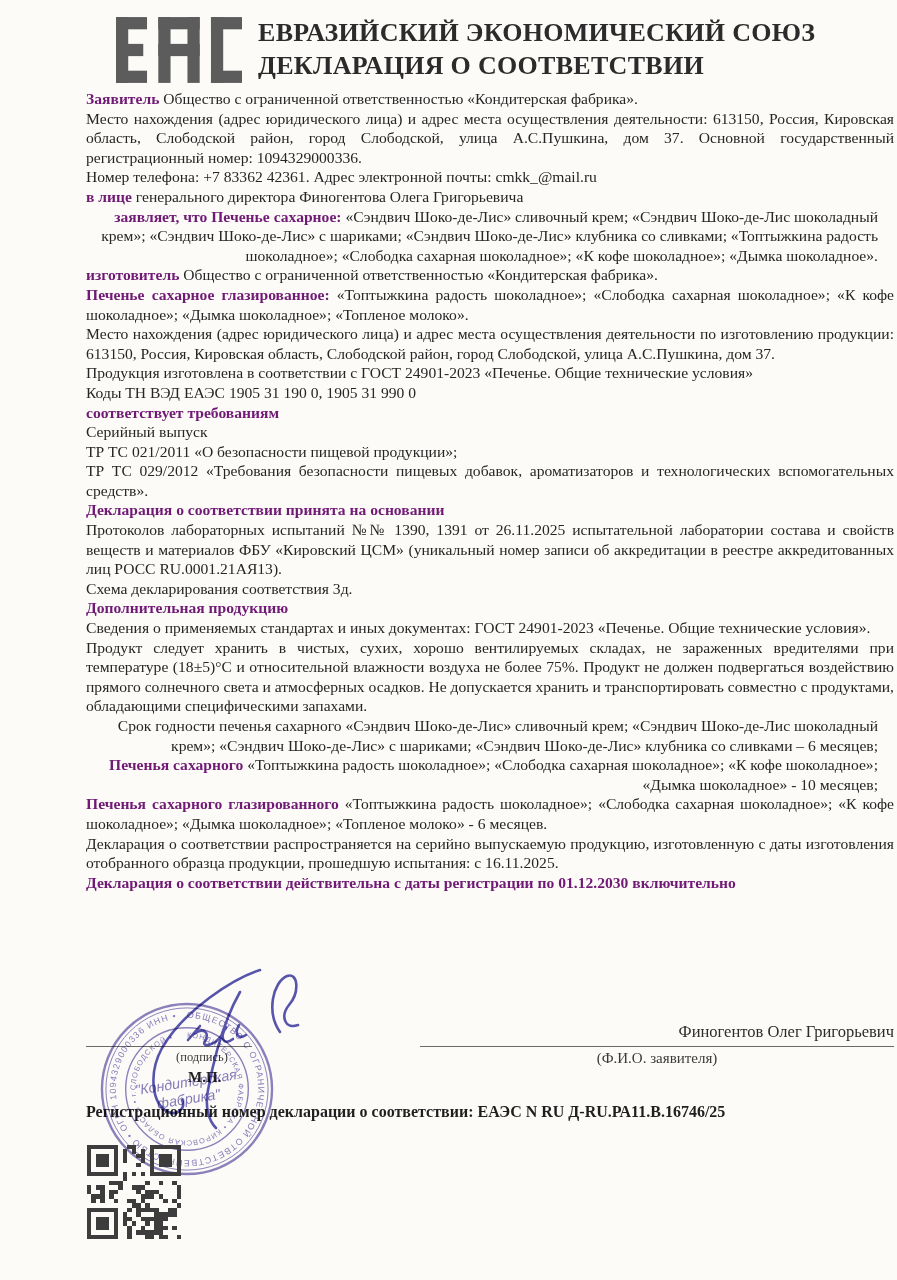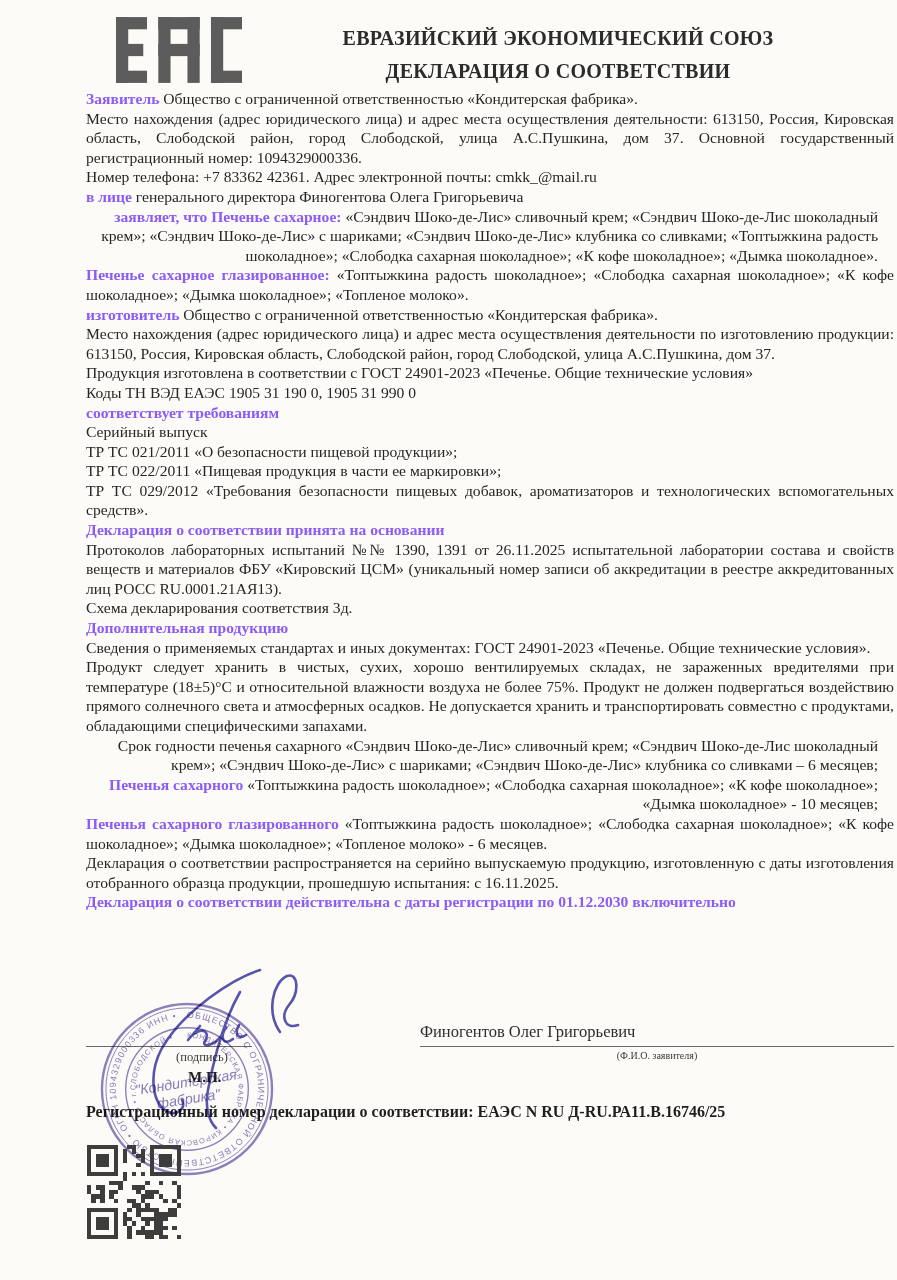--- a/index.html
+++ b/index.html
@@ -6,34 +6,34 @@
   .page{
     position:relative; width:897px; height:1280px; margin:0 auto;
     background:#fcfbf8; overflow:hidden;
     font-family:"Liberation Serif","DejaVu Serif",serif;
     color:#262626;
   }
   
   .header{position:absolute; top:10px; left:0; right:0; height:80px;}
   .eac{position:absolute; left:116px; top:4px; width:126px; height:72px;}
   .eac rect{fill:#5c5c5c;}
-  .titles{position:absolute; left:258px; top:12px; width:600px; text-align:center;
-    font-weight:bold; font-size:20px; line-height:33px; color:#2b2b2b; letter-spacing:.3px;}
+  .titles{position:absolute; left:258px; top:6px; width:600px; 
+    font-weight:bold; font-size:26px; line-height:33px; color:#2b2b2b; letter-spacing:.3px;}
   
   .doc-body{position:absolute; top:89px; left:86px; width:808px;
     font-size:15.6px; line-height:19.6px;}
   .doc-body p{margin:0; text-align:justify;}
   .doc-body p.plain{text-align:right; max-width:792px;}
-  .doc-body b{font-weight:bold; color:#8b5cf6;}
+  .doc-body b{font-weight:bold; color:#701a75;}
   
   .sig-line-left{position:absolute; top:1046px; left:86px; width:166px; border-top:1.3px solid #6a6a6a;}
   .sig-line-right{position:absolute; top:1046px; left:420px; width:474px; border-top:1.3px solid #6a6a6a;}
-  .applicant-name{position:absolute; top:1022px; left:420px; width:474px; text-align:left; font-size:16.5px; color:#2c2c2c;}
+  .applicant-name{position:absolute; top:1022px; left:420px; width:474px; text-align:right; font-size:16.5px; color:#2c2c2c;}
   .cap-sign{position:absolute; top:1050px; left:92px; width:220px; text-align:center; font-size:12.5px; color:#3a3a3a;}
-  .cap-fio{position:absolute; top:1050px; left:420px; width:474px; text-align:center; font-size:10px; color:#3a3a3a;}
+  .cap-fio{position:absolute; top:1050px; left:420px; width:474px; text-align:center; font-size:15px; color:#3a3a3a;}
   .mp{position:absolute; top:1069px; left:188px; font-weight:bold; font-size:15px; color:#242424;}
   
   .footer{position:absolute; top:1097px; left:86px; width:808px; font-weight:bold; font-size:16px; line-height:29.5px; color:#1f1f1f;}
   .footer p{margin:0;}
   
   .stamp{position:absolute; left:98px; top:1000px; width:178px; height:178px;
     mix-blend-mode:multiply; opacity:.82; pointer-events:none;}
   .stamp text{fill:#6e5fae; font-family:"Liberation Sans","DejaVu Sans",sans-serif;}
   .stamp circle{fill:none; stroke:#7466b2;}
   .autograph{position:absolute; left:112px; top:962px; width:210px; height:175px;
@@ -72,29 +72,28 @@
       <div>ДЕКЛАРАЦИЯ О СООТВЕТСТВИИ</div>
     </div>
   </div>
 
   <main class="doc-body">
       <p><b>Заявитель</b> Общество с ограниченной ответственностью «Кондитерская фабрика».</p>
       <p>Место нахождения (адрес юридического лица) и адрес места осуществления деятельности: 613150, Россия, Кировская область, Слободской район, город Слободской, улица А.С.Пушкина, дом 37. Основной государственный регистрационный номер: 1094329000336.</p>
       <p>Номер телефона: +7 83362 42361. Адрес электронной почты: cmkk_@mail.ru</p>
       <p><b>в лице</b> генерального директора Финогентова Олега Григорьевича</p>
       <p class="plain"><b>заявляет, что Печенье сахарное:</b> «Сэндвич Шоко-де-Лис» сливочный крем; «Сэндвич Шоко-де-Лис шоколадный крем»; «Сэндвич Шоко-де-Лис» с шариками; «Сэндвич Шоко-де-Лис» клубника со сливками; «Топтыжкина радость шоколадное»; «Слободка сахарная шоколадное»; «К кофе шоколадное»; «Дымка шоколадное».</p>
+      <p><b>изготовитель</b> Общество с ограниченной ответственностью «Кондитерская фабрика».</p>
       <p><b> Печенье сахарное глазированное:</b> «Топтыжкина радость шоколадное»; «Слободка сахарная шоколадное»; «К кофе шоколадное»; «Дымка шоколадное»; «Топленое молоко».</p>
-      <p><b>изготовитель</b> Общество с ограниченной ответственностью «Кондитерская фабрика».</p>
       <p>Место нахождения (адрес юридического лица) и адрес места осуществления деятельности по изготовлению продукции: 613150, Россия, Кировская область, Слободской район, город Слободской, улица А.С.Пушкина, дом 37.</p>
       <p>Продукция изготовлена в соответствии с ГОСТ 24901-2023 «Печенье. Общие технические условия»</p>
       <p>Коды ТН ВЭД ЕАЭС 1905 31 190 0, 1905 31 990 0</p>
       <p><b>соответствует требованиям</b></p>
       <p>Серийный выпуск</p>
       <p>ТР ТС 021/2011 «О безопасности пищевой продукции»;</p>
-      <p>ТР ТС 022/2011 «Пищевая продукция в части ее маркировки»;</p>
       <p>ТР ТС 029/2012 «Требования безопасности пищевых добавок, ароматизаторов и технологических вспомогательных средств».</p>
       <p><b>Декларация о соответствии принята на основании</b></p>
       <p>Протоколов лабораторных испытаний №№ 1390, 1391 от 26.11.2025 испытательной лаборатории состава и свойств веществ и материалов ФБУ «Кировский ЦСМ» (уникальный номер записи об аккредитации в реестре аккредитованных лиц РОСС RU.0001.21АЯ13).</p>
       <p>Схема декларирования соответствия 3д.</p>
       <p><b>Дополнительная продукцию</b></p>
       <p>Сведения о применяемых стандартах и иных документах: ГОСТ 24901-2023 «Печенье. Общие технические условия».</p>
       <p>Продукт следует хранить в чистых, сухих, хорошо вентилируемых складах, не зараженных вредителями при температуре  (18±5)°С и относительной влажности воздуха не более 75%. Продукт не должен подвергаться воздействию прямого солнечного света и атмосферных осадков. Не допускается хранить и транспортировать совместно с продуктами, обладающими специфическими запахами.</p>
       <p class="plain">Срок годности печенья сахарного «Сэндвич Шоко-де-Лис» сливочный крем; «Сэндвич Шоко-де-Лис шоколадный крем»; «Сэндвич Шоко-де-Лис» с шариками; «Сэндвич Шоко-де-Лис» клубника со сливками – 6 месяцев;</p>
       <p class="plain"><b>Печенья сахарного</b> «Топтыжкина радость шоколадное»; «Слободка сахарная шоколадное»; «К кофе шоколадное»; «Дымка шоколадное» - 10 месяцев;</p>
       <p><b>Печенья сахарного глазированного</b> «Топтыжкина радость шоколадное»; «Слободка сахарная шоколадное»; «К кофе шоколадное»; «Дымка шоколадное»; «Топленое молоко» - 6 месяцев.</p>

